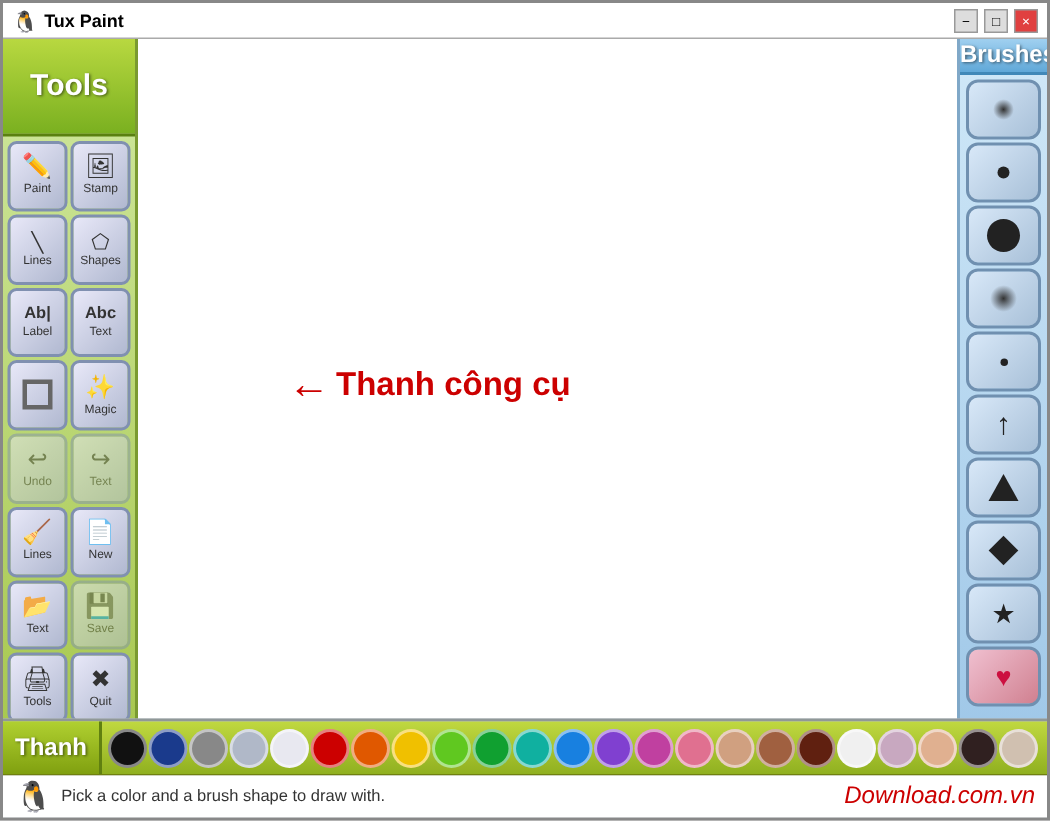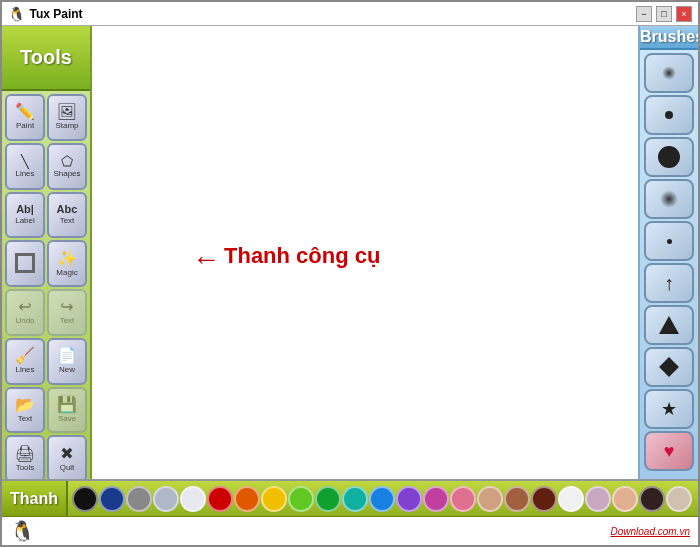--- a/index.html
+++ b/index.html
@@ -266,24 +266,23 @@
     }
     .status-left {
       display: flex;
       align-items: center;
       gap: 6px;
     }
     .tux-icon {
       font-size: 20px;
     }
     .watermark {
-      font-size: 10px;
+      font-size: 16px;
       color: #c00;
       font-style: italic;
-      text-decoration: underline;
     }
   </style>
 </head>
 <body>
 
 <div class="title-bar">
   <div class="title-bar-left">
     <span style="font-size:14px;">🐧</span>
     <span>Tux Paint</span>
   </div>
@@ -457,16 +456,17 @@
         <div class="color-swatch" style="background: rgb(240, 240, 240); border-color: rgba(255, 255, 255, 0.5);"></div>
         <div class="color-swatch" style="background: rgb(200, 168, 192); border-color: rgba(255, 255, 255, 0.5);"></div>
         <div class="color-swatch" style="background: rgb(224, 176, 144); border-color: rgba(255, 255, 255, 0.5);"></div>
         <div class="color-swatch" style="background: rgb(48, 32, 32); border-color: rgba(255, 255, 255, 0.5);"></div>
         <div class="color-swatch" style="background: rgb(208, 192, 176); border-color: rgba(255, 255, 255, 0.5);"></div>
       </div>
   </div>
   <div class="status-bar">
     <div class="status-left">
       <span class="tux-icon">🐧</span>
+      <span>Pick a color and a brush shape to draw with.</span>
     </div>
     <span class="watermark">Download.com.vn</span>
   </div>
 </div>
 
 </body></html>

